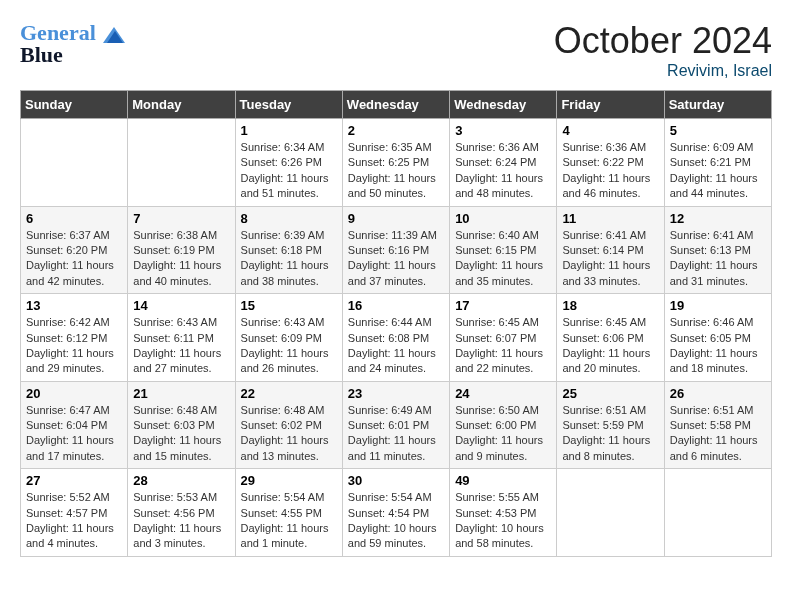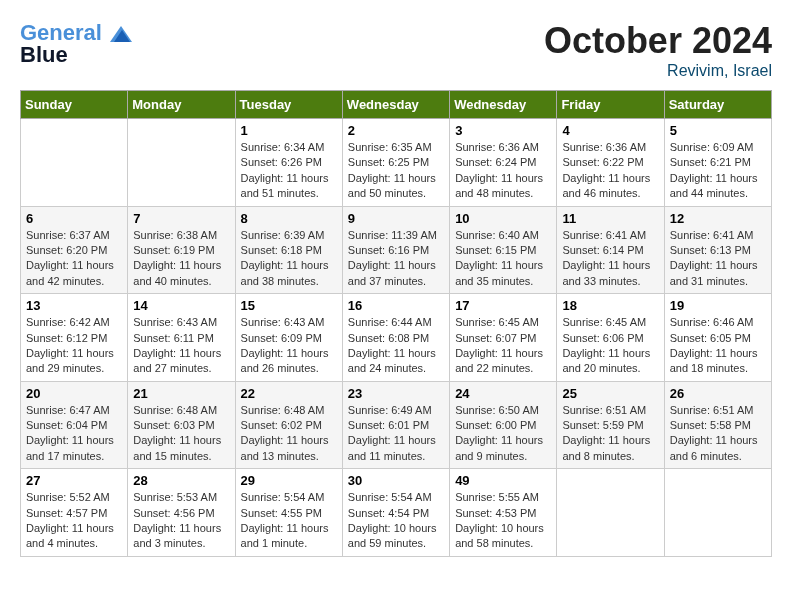--- a/index.html
+++ b/index.html
@@ -13,48 +13,49 @@
     .header {
       display: flex;
       justify-content: space-between;
       align-items: flex-start;
       margin-bottom: 10px;
     }
     .logo {
       display: flex;
       flex-direction: column;
       align-items: flex-start;
+      font-family: Liberation Serif, serif;
     }
     .logo-text {
       font-size: 22px;
       font-weight: bold;
       color: #1a1a6e;
     }
     .logo-text span {
       color: #4a90d9;
     }
     .title-block {
       text-align: right;
     }
     .month-title {
       font-size: 36px;
-      font-weight: bold;
+      font-weight: normal;
       color: #222;
     }
     .location {
       font-size: 16px;
       color: #0c4a6e;
     }
     .calendar {
       width: 100%;
       border-collapse: collapse;
       font-size: 11px;
     }
     .calendar th {
-      background-color: #4d7c0f;
+      background-color: #404040;
       color: #fff;
       padding: 6px 4px;
       text-align: left;
       font-size: 13px;
       font-weight: bold;
       border: 1px solid #aaa;
     }
     .calendar td {
       vertical-align: top;
       padding: 4px 5px;

